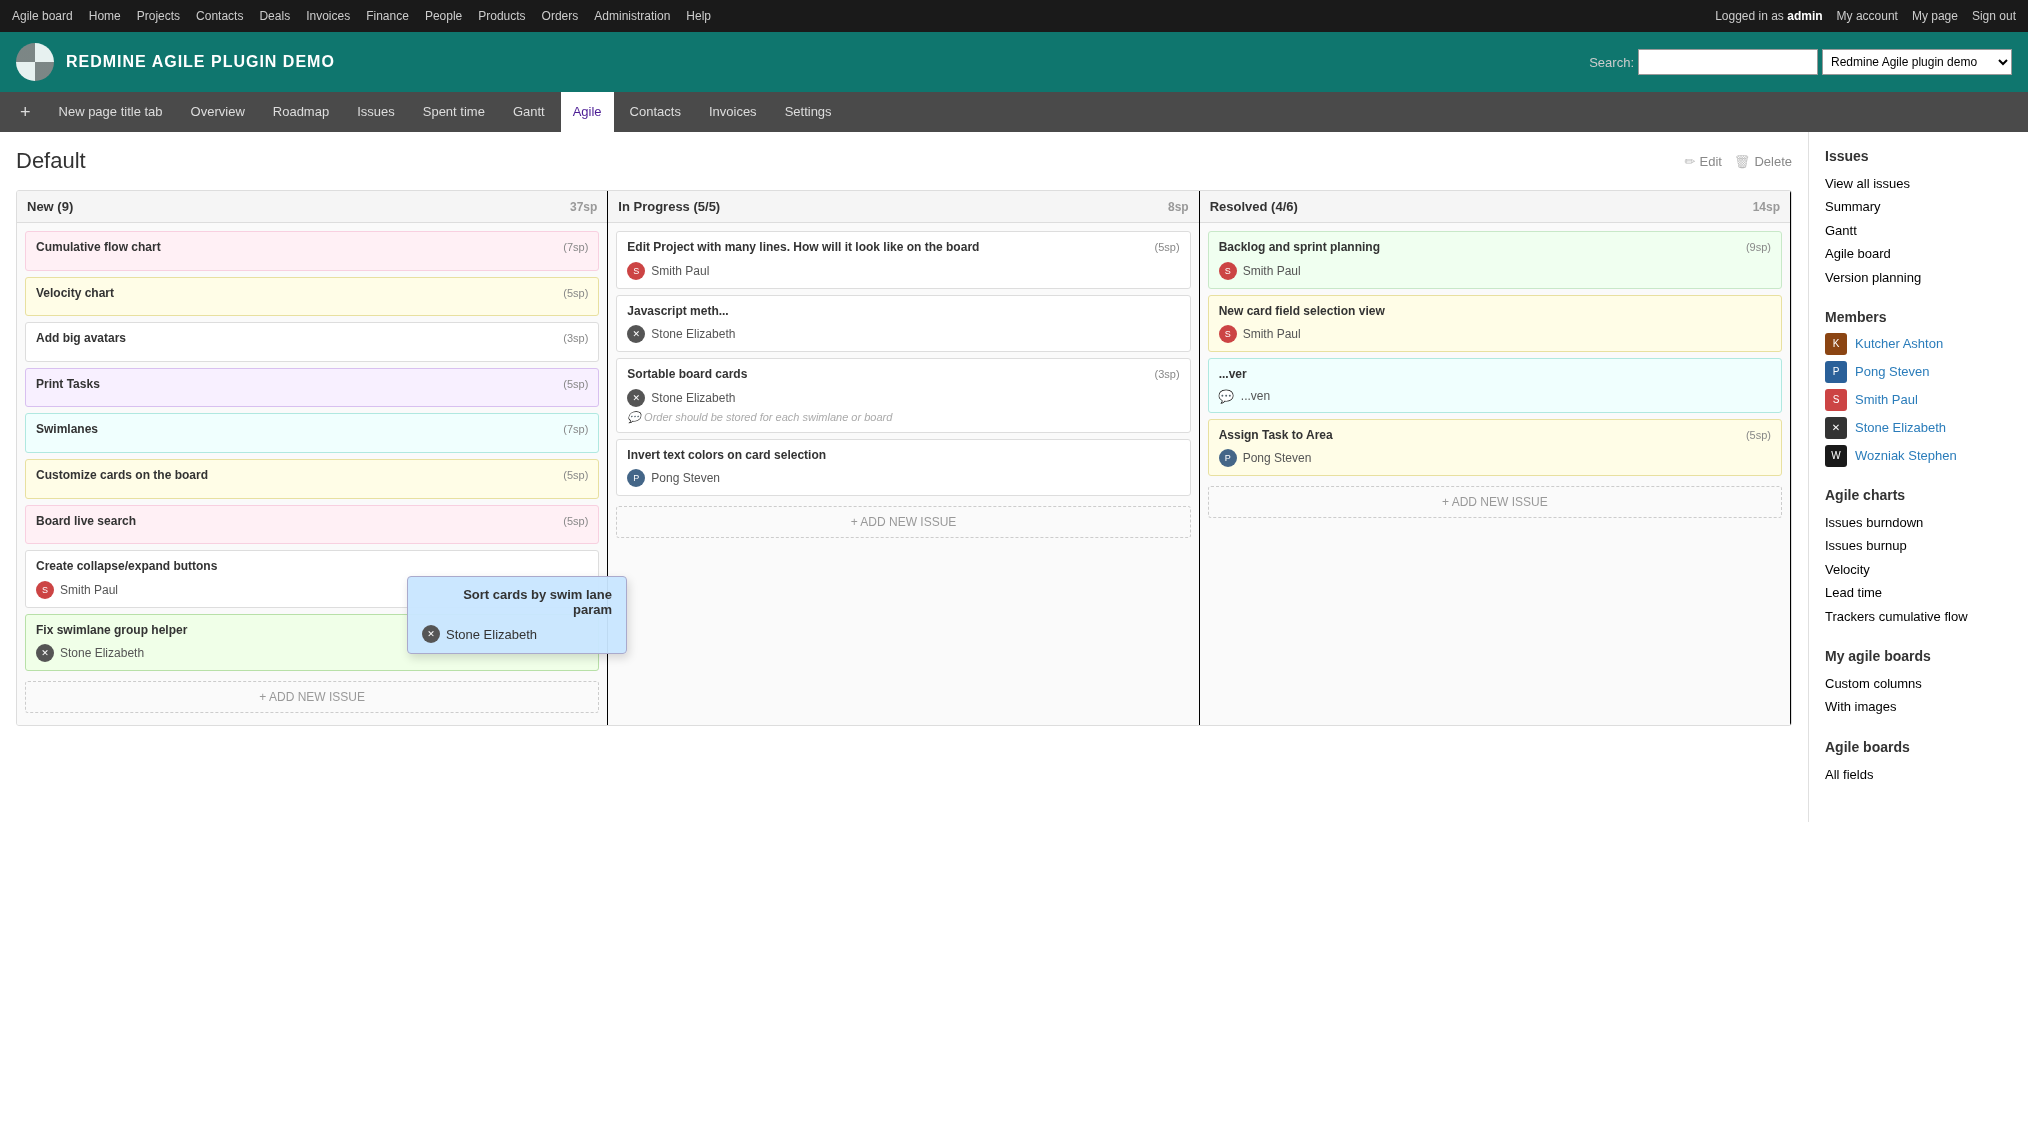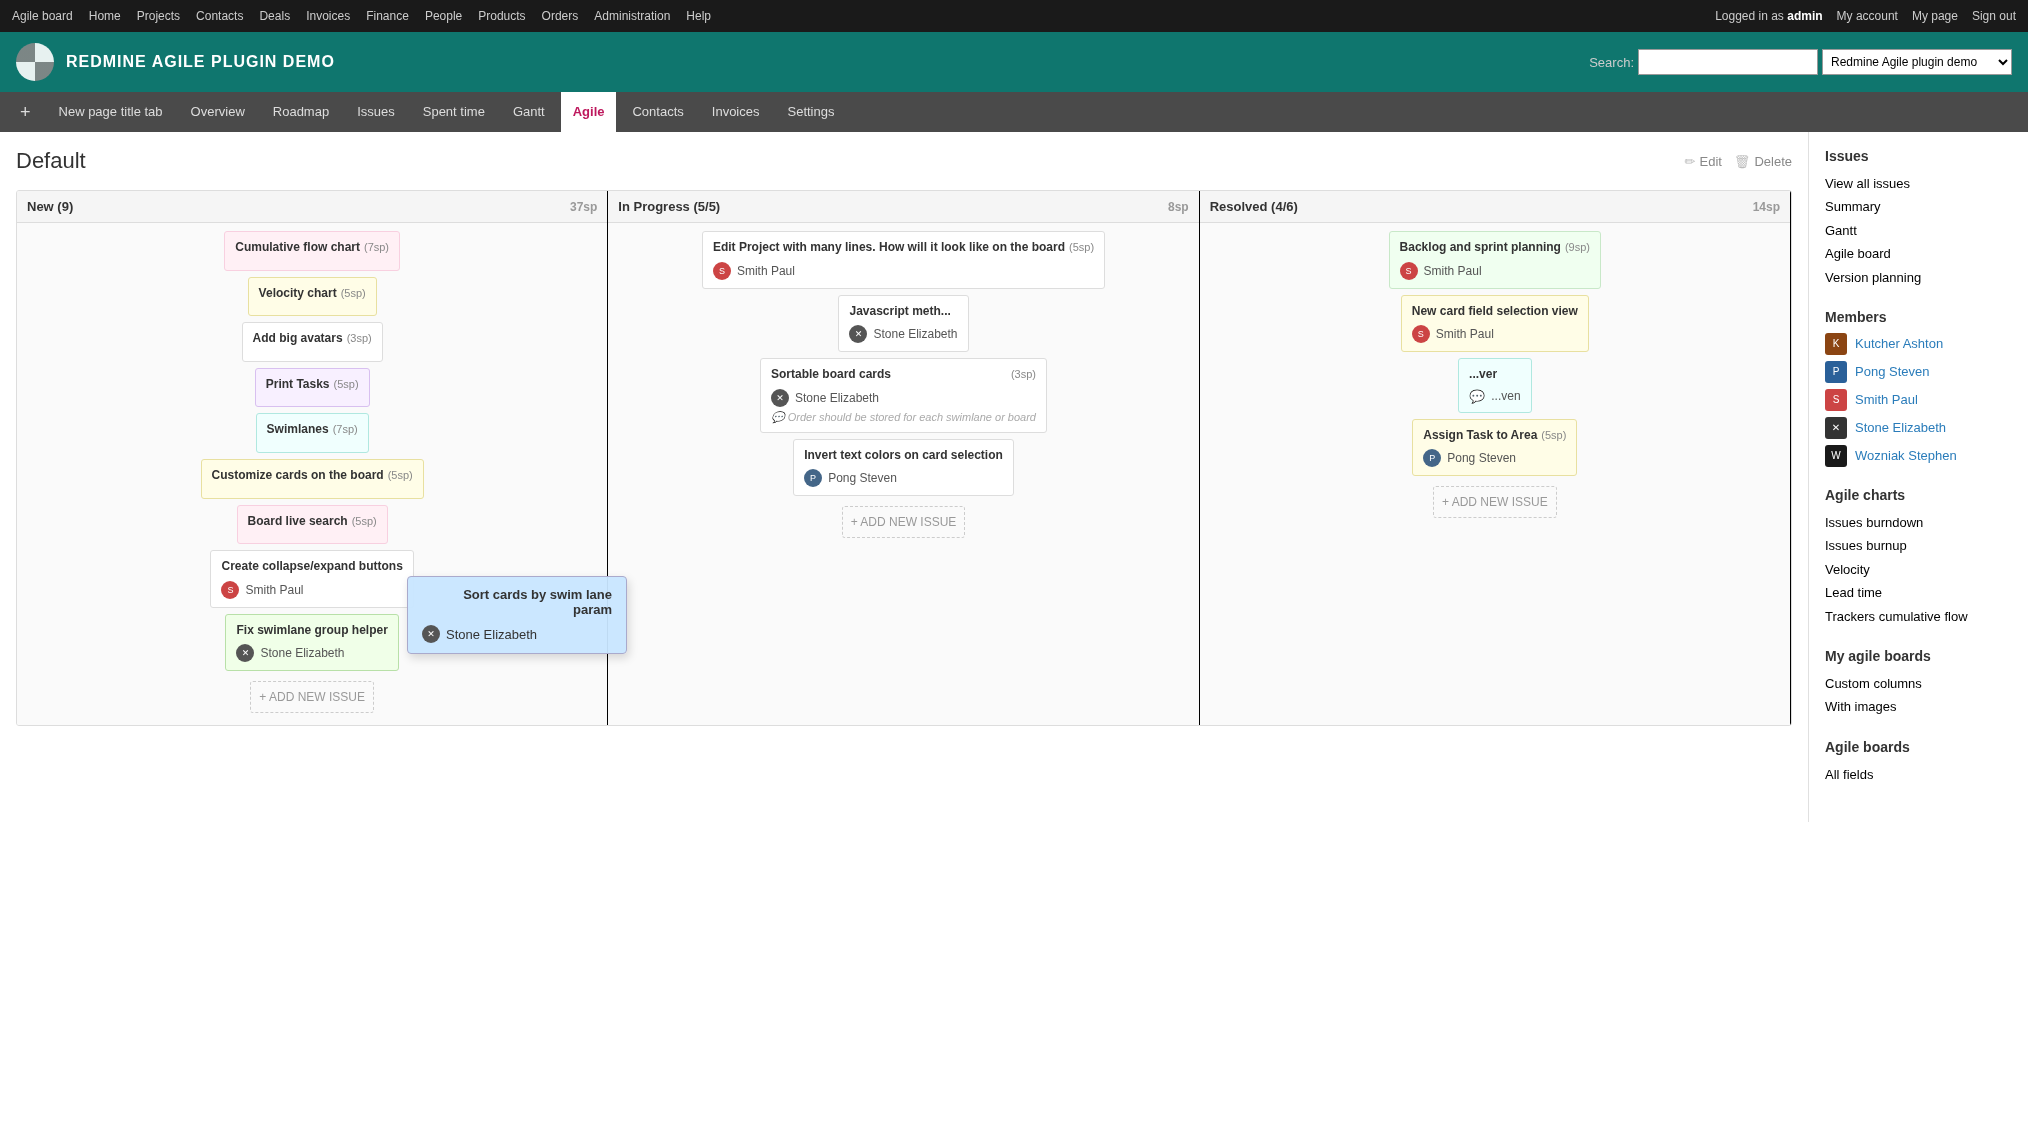--- a/index.html
+++ b/index.html
@@ -63,22 +63,22 @@
     .project-nav .plus-btn {
       color: #ddd; font-size: 18px; cursor: pointer;
       padding: 0 8px; margin-right: 4px;
     }
     .project-nav a {
       color: #ddd; text-decoration: none;
       padding: 0 12px; line-height: 40px;
       font-size: 13px; cursor: pointer;
     }
     .project-nav a.active {
-      background: #fff; color: #be185d;
-      font-weight: bold;
+      background: #fff; color: #4c1d95;
+      font-weight: normal;
     }
 
     
     .main-content {
       display: flex;
       padding: 0;
     }
 
     
     .board-area {
@@ -136,21 +136,20 @@
       color: #999; font-size: 12px; font-weight: bold;
     }
 
     .col-body {
       padding: 8px;
       flex: 1;
       background: #fafafa;
       display: flex;
       flex-direction: column;
       gap: 6px;
-      align-items: center;
     }
 
     
     .card {
       background: #fff;
       border: 1px solid #ddd;
       border-radius: 3px;
       padding: 8px 10px;
       font-size: 12px;
       position: relative;

